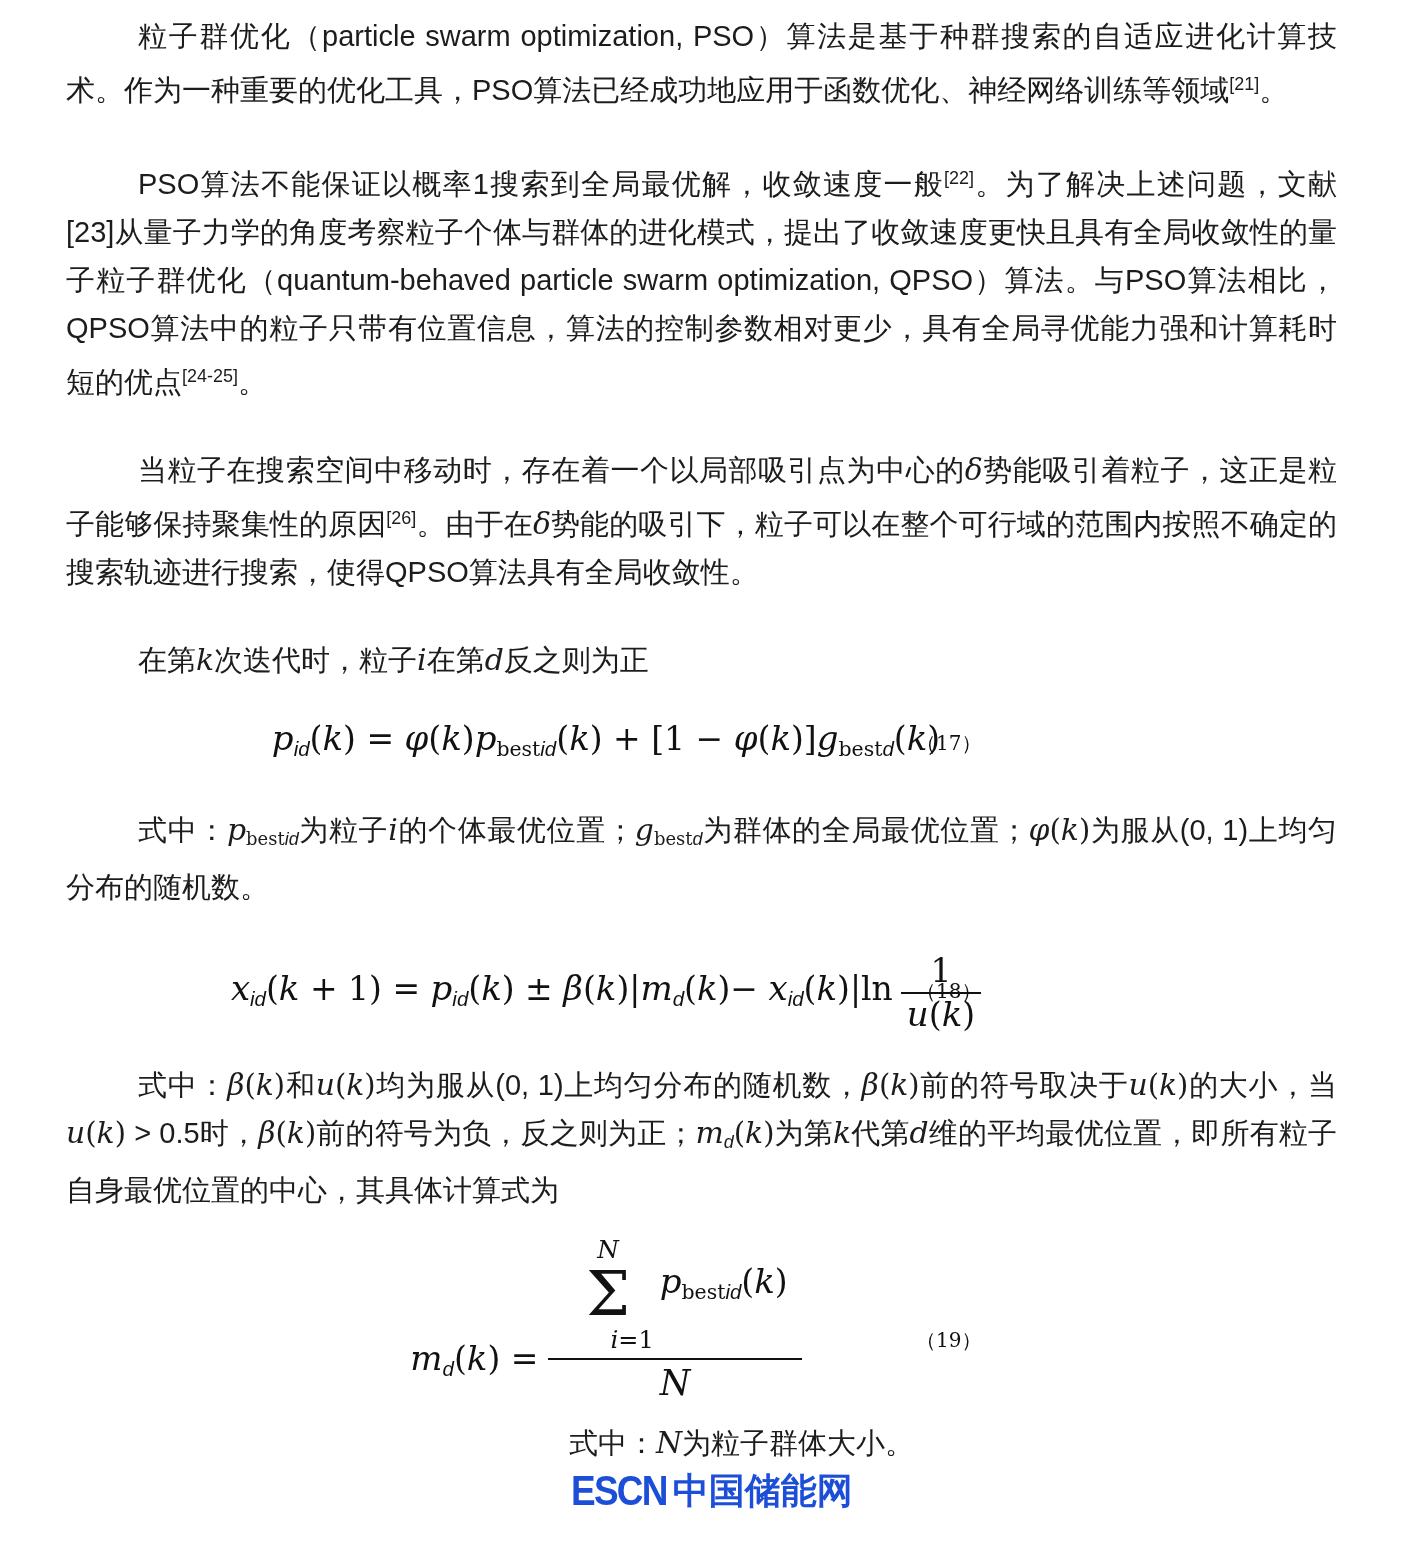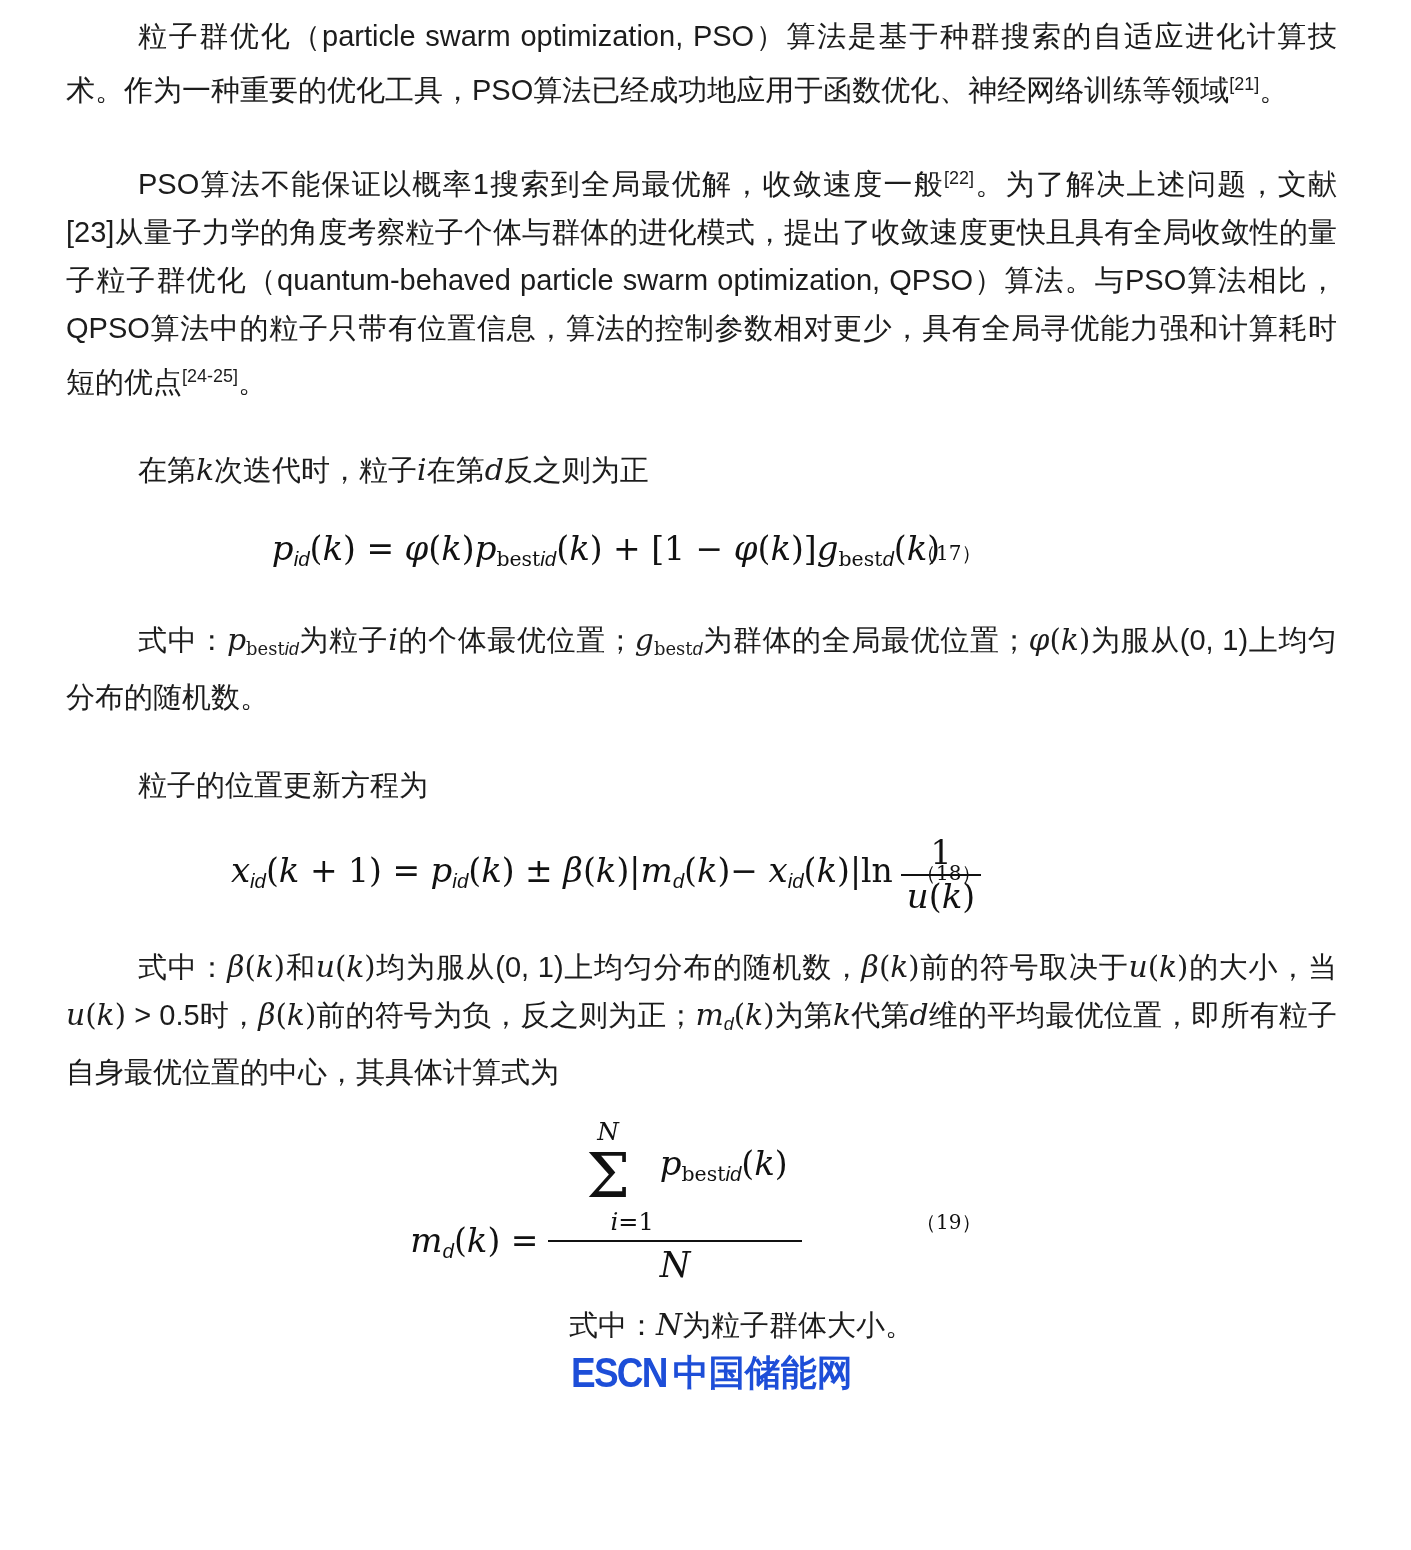--- a/index.html
+++ b/index.html
@@ -144,31 +144,31 @@
 </style>
 </head>
 <body>
 
 <div>
 
   <div class="para"><span class="run">粒子群优化（particle swarm optimization, PSO）算法是基于种群搜索的自适应进化计算技术。作为一种重要的优化工具，PSO算法已经成功地应用于函数优化、神经网络训练等领域</span><span class="run run-sup">[21]</span><span class="run">。</span></div>
 
   <div class="para"><span class="run">PSO算法不能保证以概率1搜索到全局最优解，收敛速度一般</span><span class="run run-sup">[22]</span><span class="run">。为了解决上述问题，文献[23]从量子力学的角度考察粒子个体与群体的进化模式，提出了收敛速度更快且具有全局收敛性的量子粒子群优化（quantum-behaved particle swarm optimization, QPSO）算法。与PSO算法相比，QPSO算法中的粒子只带有位置信息，算法的控制参数相对更少，具有全局寻优能力强和计算耗时短的优点</span><span class="run run-sup">[24-25]</span><span class="run">。</span></div>
 
+  <div class="para"><span class="run">当粒子在搜索空间中移动时，存在着一个以局部吸引点为中心的</span><span class="run run-v">δ</span><span class="run">势能吸引着粒子，这正是粒子能够保持聚集性的原因</span><span class="run run-sup">[26]</span><span class="run">。由于在</span><span class="run run-v">δ</span><span class="run">势能的吸引下，粒子可以在整个可行域的范围内按照不确定的搜索轨迹进行搜索，使得QPSO算法具有全局收敛性。</span></div>
 
   <div class="para tight"><span class="run">在第</span><span class="run run-v">k</span><span class="run">次迭代时，粒子</span><span class="run run-v">i</span><span class="run">在第</span><span class="run run-v">d</span><span class="run">反之则为正</span></div>
 
   <div class="eq-wrap eq17">
     <span class="eq-main"><span class="run run-v">p</span><span class="run run-sub">id</span><span class="run run-r">(</span><span class="run run-v">k</span><span class="run run-r">) = </span><span class="run run-v">φ</span><span class="run run-r">(</span><span class="run run-v">k</span><span class="run run-r">)</span><span class="run run-v">p</span><span class="run run-subr">best</span><span class="run run-sub">id</span><span class="run run-r">(</span><span class="run run-v">k</span><span class="run run-r">)</span><span class="run run-r"> + [1 − </span><span class="run run-v">φ</span><span class="run run-r">(</span><span class="run run-v">k</span><span class="run run-r">)]</span><span class="run run-v">g</span><span class="run run-subr">best</span><span class="run run-sub">d</span><span class="run run-r">(</span><span class="run run-v">k</span><span class="run run-r">)</span></span>
     <span class="eq-num">（17）</span>
   </div>
 
   <div class="para"><span class="run">式中：</span><span class="run run-v">p</span><span class="run run-subr">best</span><span class="run run-sub">id</span><span class="run">为粒子</span><span class="run run-v">i</span><span class="run">的个体最优位置；</span><span class="run run-v">g</span><span class="run run-subr">best</span><span class="run run-sub">d</span><span class="run">为群体的全局最优位置；</span><span class="run run-v">φ</span><span class="run run-r">(</span><span class="run run-v">k</span><span class="run run-r">)</span><span class="run">为服从(0, 1)上均匀分布的随机数。</span></div>
 
-  <div class="para tight"><span class="run">粒子的位置更新方程为</span></div>
 
   <div class="eq-wrap eq18">
     <span class="eq-main">
       <span><span class="run run-v">x</span><span class="run run-sub">id</span><span class="run run-r">(</span><span class="run run-v">k</span><span class="run run-r"> + 1) = </span><span class="run run-v">p</span><span class="run run-sub">id</span><span class="run run-r">(</span><span class="run run-v">k</span><span class="run run-r">) ± </span><span class="run run-v">β</span><span class="run run-r">(</span><span class="run run-v">k</span><span class="run run-r">)|</span><span class="run run-v">m</span><span class="run run-sub">d</span><span class="run run-r">(</span><span class="run run-v">k</span><span class="run run-r">)− </span><span class="run run-v">x</span><span class="run run-sub">id</span><span class="run run-r">(</span><span class="run run-v">k</span><span class="run run-r">)|</span><span class="run run-r">ln</span></span><span class="frac">
         <span class="fnum">1</span>
         <span class="fden"><span class="run run-v">u</span><span class="run run-r">(</span><span class="run run-v">k</span><span class="run run-r">)</span></span>
       </span>
     </span>
     <span class="eq-num">（18）</span>
   </div>

